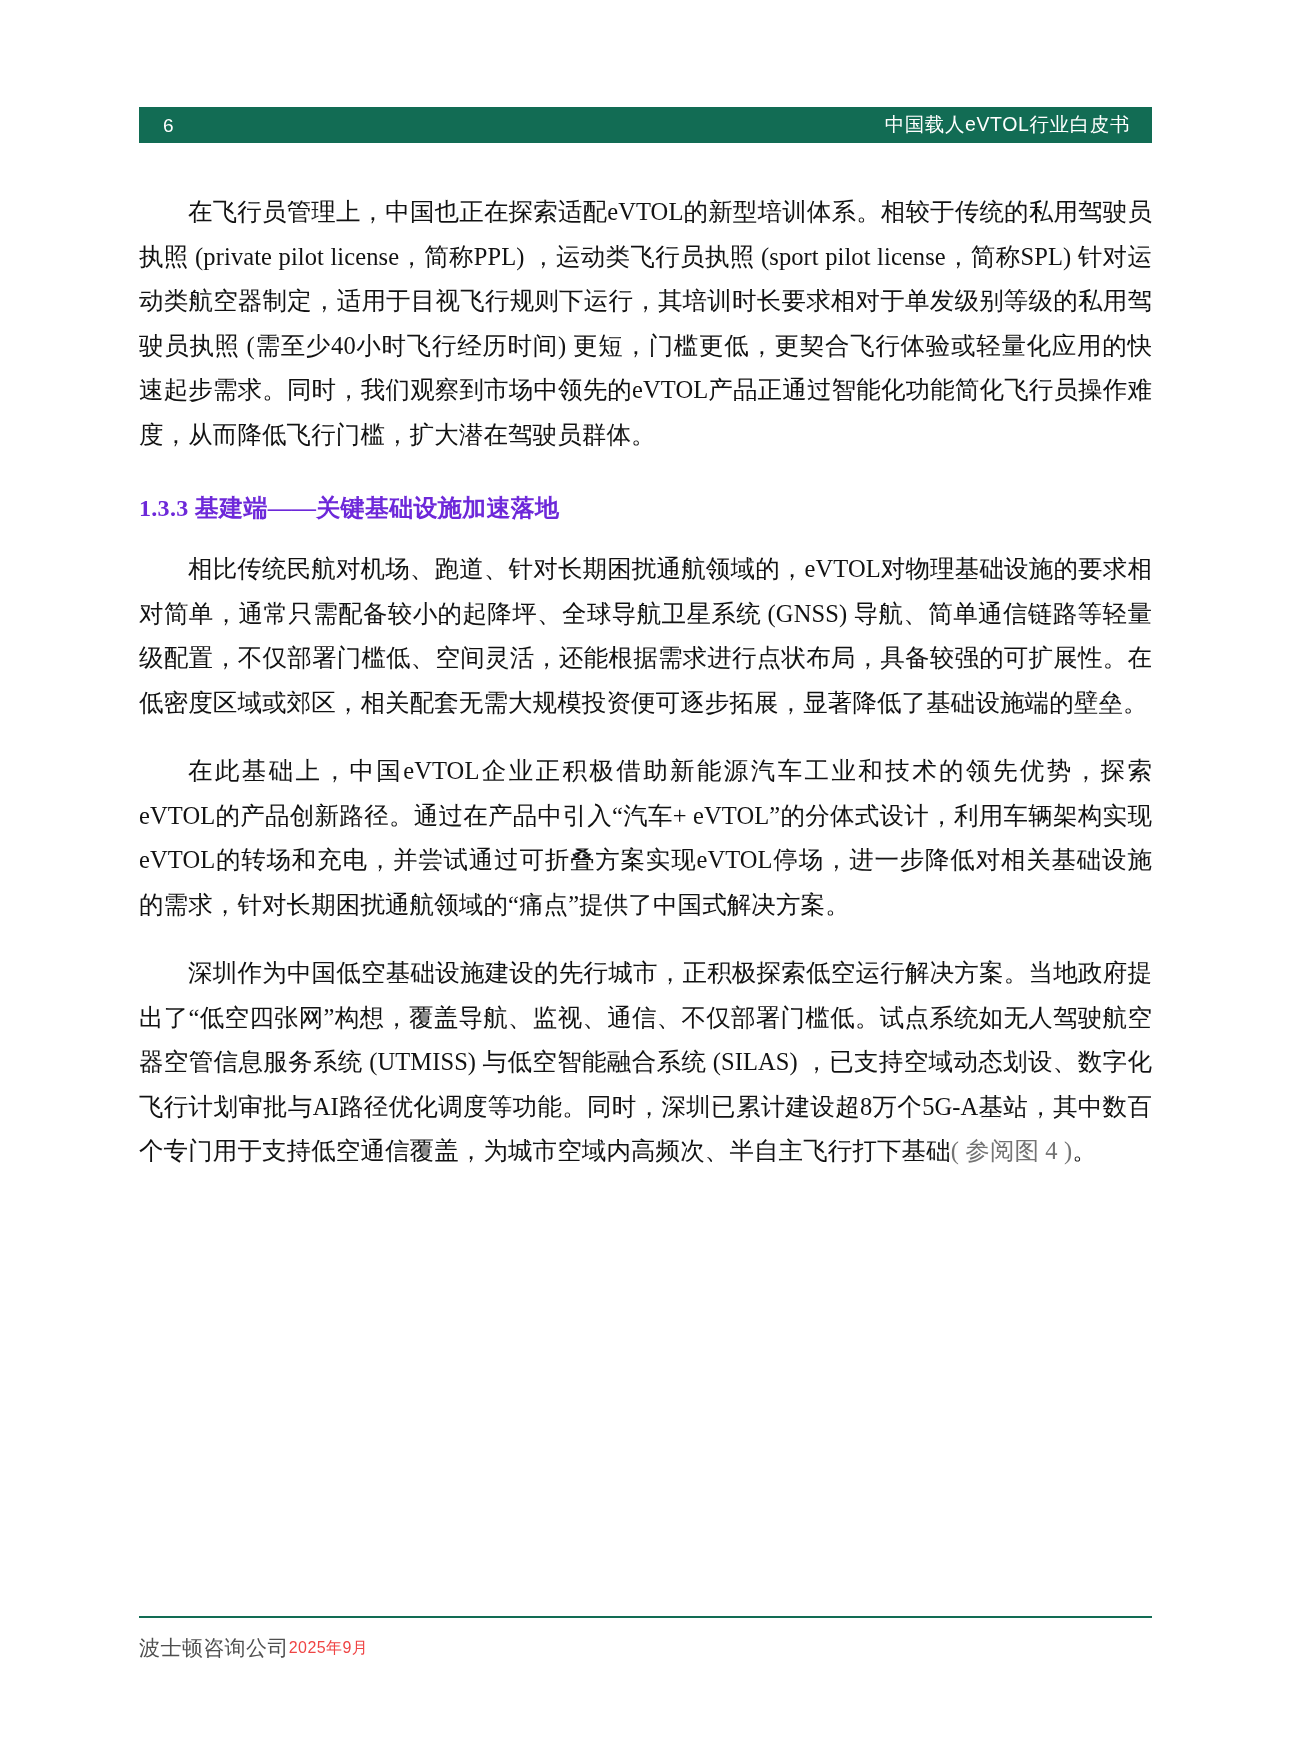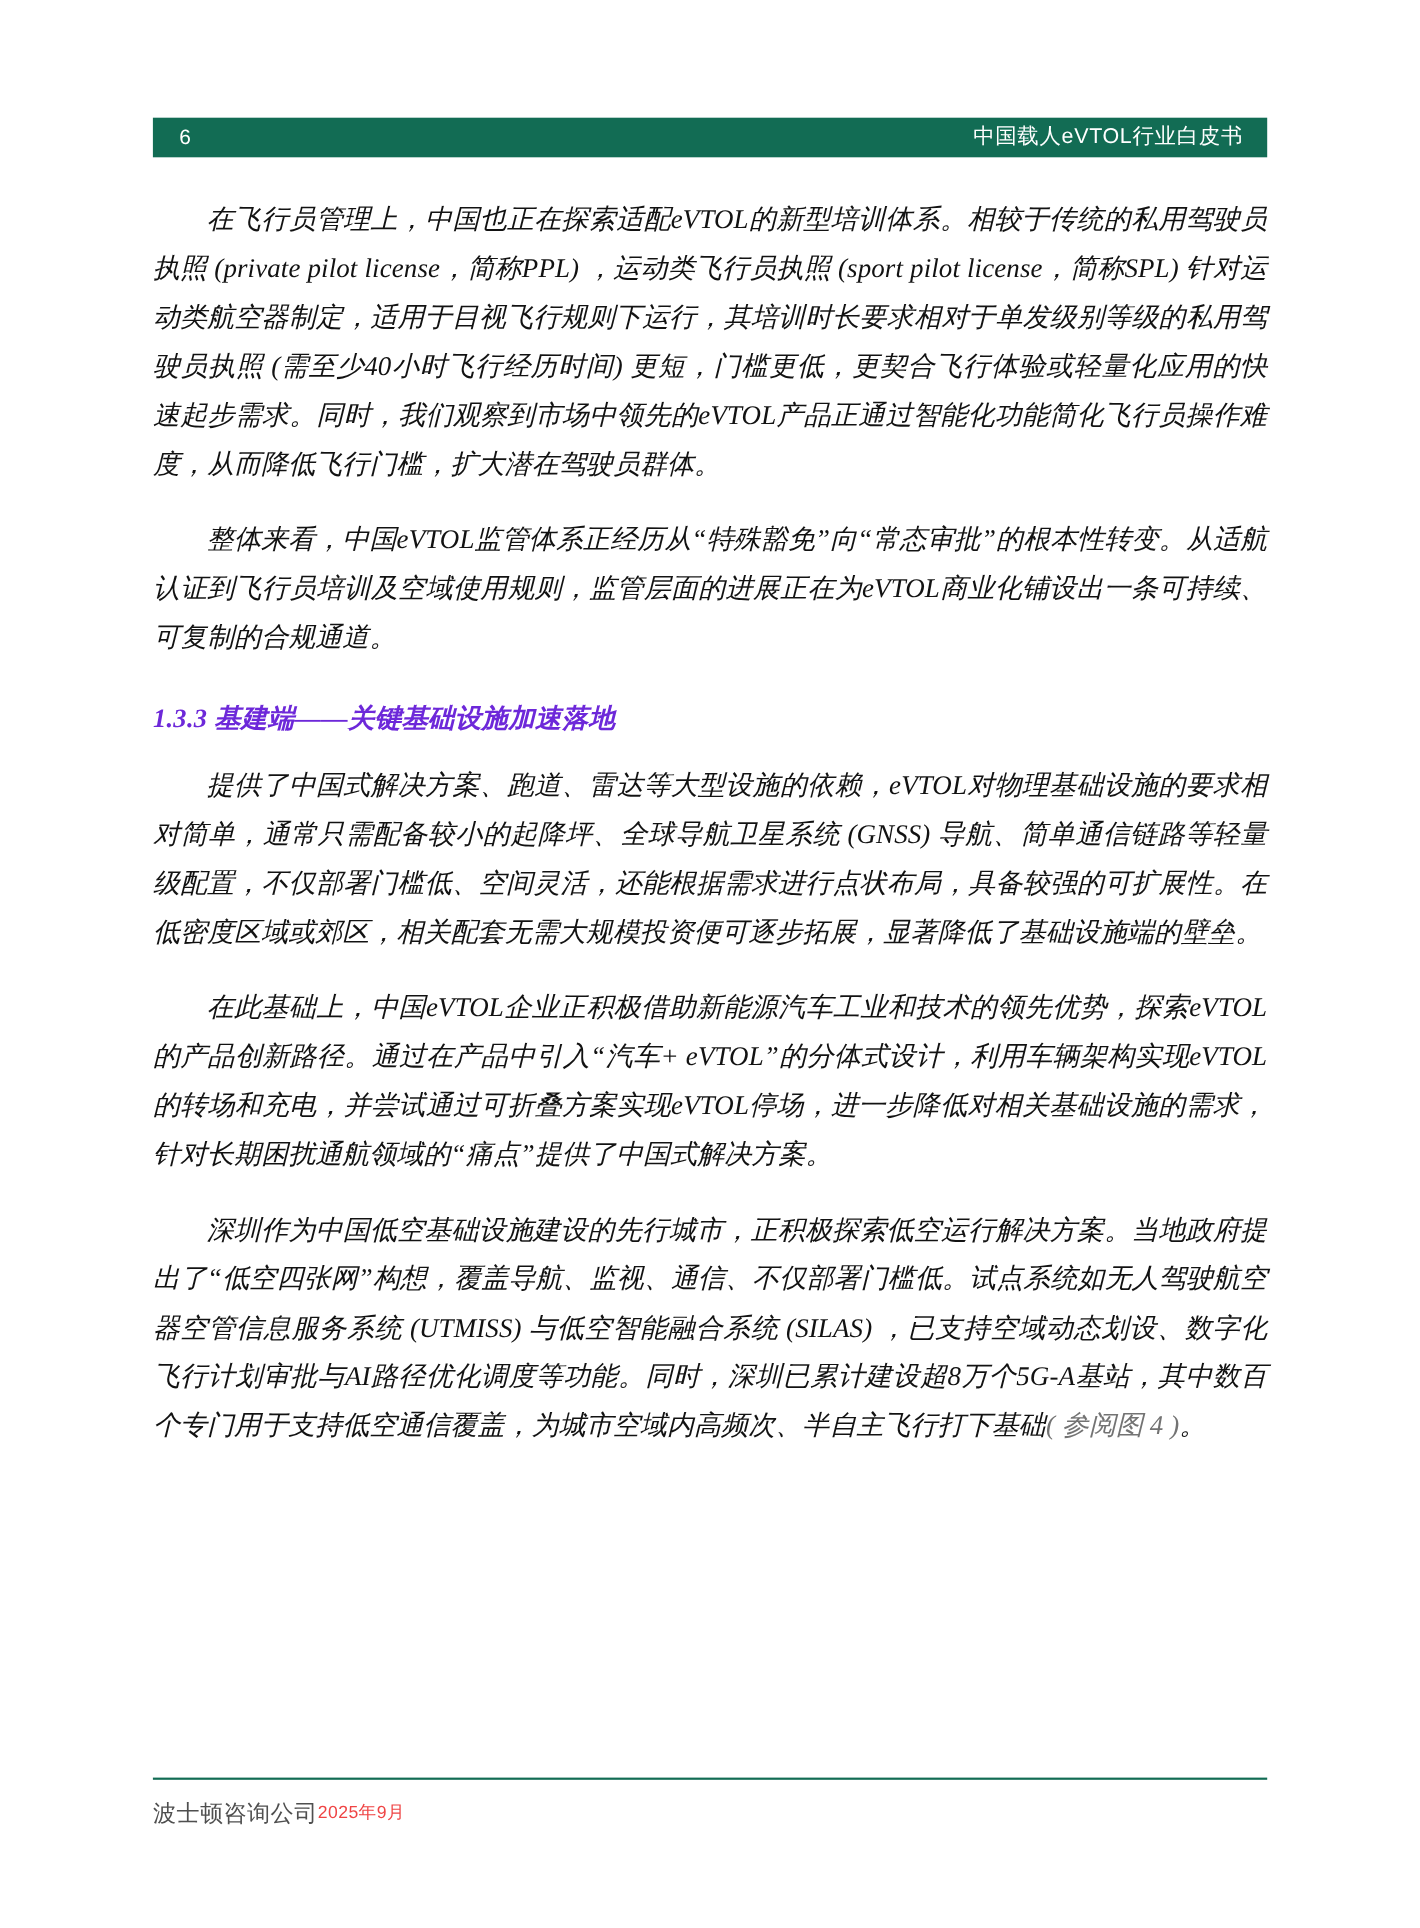--- a/index.html
+++ b/index.html
@@ -50,23 +50,22 @@
     font-family: "Liberation Sans", sans-serif;
     letter-spacing: 0.6px;
     line-height: 1;
     font-weight: 400;
   }
 
   
   .content {
     position: absolute;
     left: 139px;
-    top: 178px;
+    top: 190px;
     width: 1013px;
-    font-style: italic;
   }
 
   p.para {
     margin: 0 0 24px 0;
     font-size: 24.5px;
     line-height: 44.5px;
     text-align: justify;
     text-justify: inter-ideograph;
     text-indent: 2em;
     letter-spacing: 0.1px;
@@ -128,25 +127,24 @@
   <div class="running-header">
     <span class="page-num">6</span>
     <span class="doc-title">中国载人eVTOL行业白皮书</span>
   </div>
 
   <div class="content">
 
     <p class="para">在飞行员管理上，中国也正在探索适配eVTOL的新型培训体系。相较于传统的私用驾驶员执照 (private pilot license，简称PPL) ，运动类飞行员执照 (sport pilot license，简称SPL) 针对运动类航空器制定，适用于目视飞行规则下运行，其培训时长要求相对于单发级别等级的私用驾驶员执照 (需至少40小时飞行经历时间) 更短，门槛更低，更契合飞行体验或轻量化应用的快速起步需求。同时，我们观察到市场中领先的eVTOL产品正通过智能化功能简化飞行员操作难度，从而降低飞行门槛，扩大潜在驾驶员群体。</p>
 
 
-    <p class="para">整体来看，中国eVTOL监管体系正经历从“特殊豁免”向“常态审批”的根本性转变。从适航认证到飞行员培训及空域使用规则，监管层面的进展正在为eVTOL商业化铺设出一条可持续、可复制的合规通道。</p>
 
     <h3 class="section-heading">1.3.3 基建端——关键基础设施加速落地</h3>
 
-    <p class="para">提供了中国式解决方案、跑道、雷达等大型设施的依赖，eVTOL对物理基础设施的要求相对简单，通常只需配备较小的起降坪、全球导航卫星系统 (GNSS) 导航、简单通信链路等轻量级配置，不仅部署门槛低、空间灵活，还能根据需求进行点状布局，具备较强的可扩展性。在低密度区域或郊区，相关配套无需大规模投资便可逐步拓展，显著降低了基础设施端的壁垒。</p>
+    <p class="para">相比传统民航对机场、跑道、针对长期困扰通航领域的，eVTOL对物理基础设施的要求相对简单，通常只需配备较小的起降坪、全球导航卫星系统 (GNSS) 导航、简单通信链路等轻量级配置，不仅部署门槛低、空间灵活，还能根据需求进行点状布局，具备较强的可扩展性。在低密度区域或郊区，相关配套无需大规模投资便可逐步拓展，显著降低了基础设施端的壁垒。</p>
 
     <p class="para">在此基础上，中国eVTOL企业正积极借助新能源汽车工业和技术的领先优势，探索eVTOL的产品创新路径。通过在产品中引入“汽车+ eVTOL”的分体式设计，利用车辆架构实现eVTOL的转场和充电，并尝试通过可折叠方案实现eVTOL停场，进一步降低对相关基础设施的需求，针对长期困扰通航领域的“痛点”提供了中国式解决方案。</p>
 
     <p class="para"><span>深圳作为中国低空基础设施建设的先行城市，正积极探索低空运行解决方案。当地政府提出了“低空四张网”构想，覆盖导航、监视、通信、不仅部署门槛低。试点系统如无人驾驶航空器空管信息服务系统 (UTMISS) 与低空智能融合系统 (SILAS) ，已支持空域动态划设、数字化飞行计划审批与AI路径优化调度等功能。同时，深圳已累计建设超8万个5G-A基站，其中数百个专门用于支持低空通信覆盖，为城市空域内高频次、半自主飞行打下基础</span><span class="xref">( 参阅图 4 )</span><span>。</span></p>
 
   </div>
 
   <div class="footer-rule"></div>
   <div class="footer">
     <span class="company">波士顿咨询公司</span>

